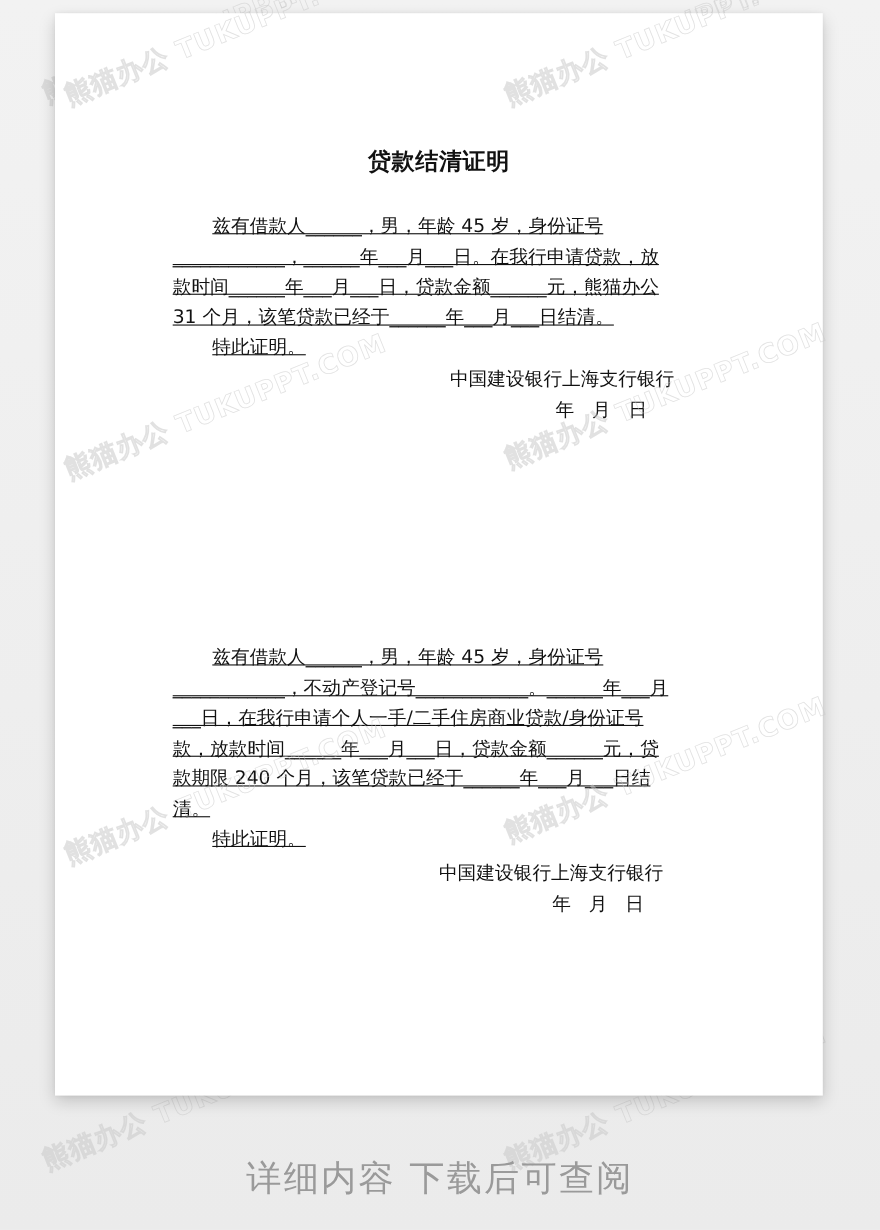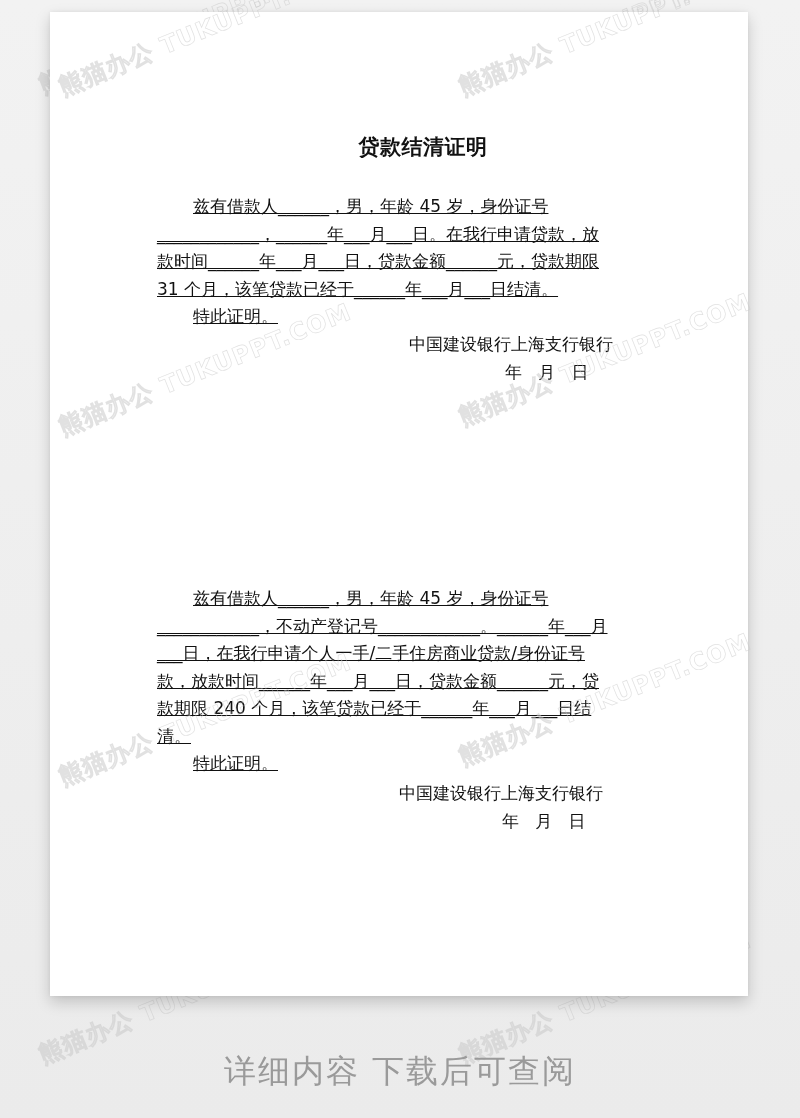--- a/index.html
+++ b/index.html
@@ -48,26 +48,26 @@
 
 <div class="bg-grad"></div>
 
 <div class="watermark" style="left:40px;top:70px;">熊猫办公 TUKUPPT.COM</div>
 <div class="watermark" style="left:460px;top:70px;">熊猫办公 TUKUPPT.COM</div>
 <div class="watermark" style="left:40px;top:1040px;">熊猫办公 TUKUPPT.COM</div>
 <div class="watermark" style="left:460px;top:1040px;">熊猫办公 TUKUPPT.COM</div>
 
 <div class="page">
 
-  <div class="doc-title" style="top:121px;padding-left:24px;">贷款结清证明</div>
+  <div class="doc-title" style="top:121px;">贷款结清证明</div>
 
   <div class="para" style="top:181px;">
     <span class="line indent">兹有借款人______，男，年龄 45 岁，身份证号</span>
     <span class="line">____________，______年___月___日。在我行申请贷款，放</span>
-    <span class="line">款时间______年___月___日，贷款金额______元，贷款期限</span>
+    <span class="line">款时间______年___月___日，贷款金额______元，熊猫办公</span>
     <span class="line">31 个月，该笔贷款已经于______年___月___日结清。</span>
     <span class="line indent">特此证明。</span>
   </div>
 
   <div class="sign" style="left:359px;top:321px;">中国建设银行上海支行银行</div>
   <div class="sign" style="left:455px;top:349px;white-space:pre;">年   月   日</div>
 
 
   <div class="para" style="top:573px;">
     <span class="line indent">兹有借款人______，男，年龄 45 岁，身份证号</span>

